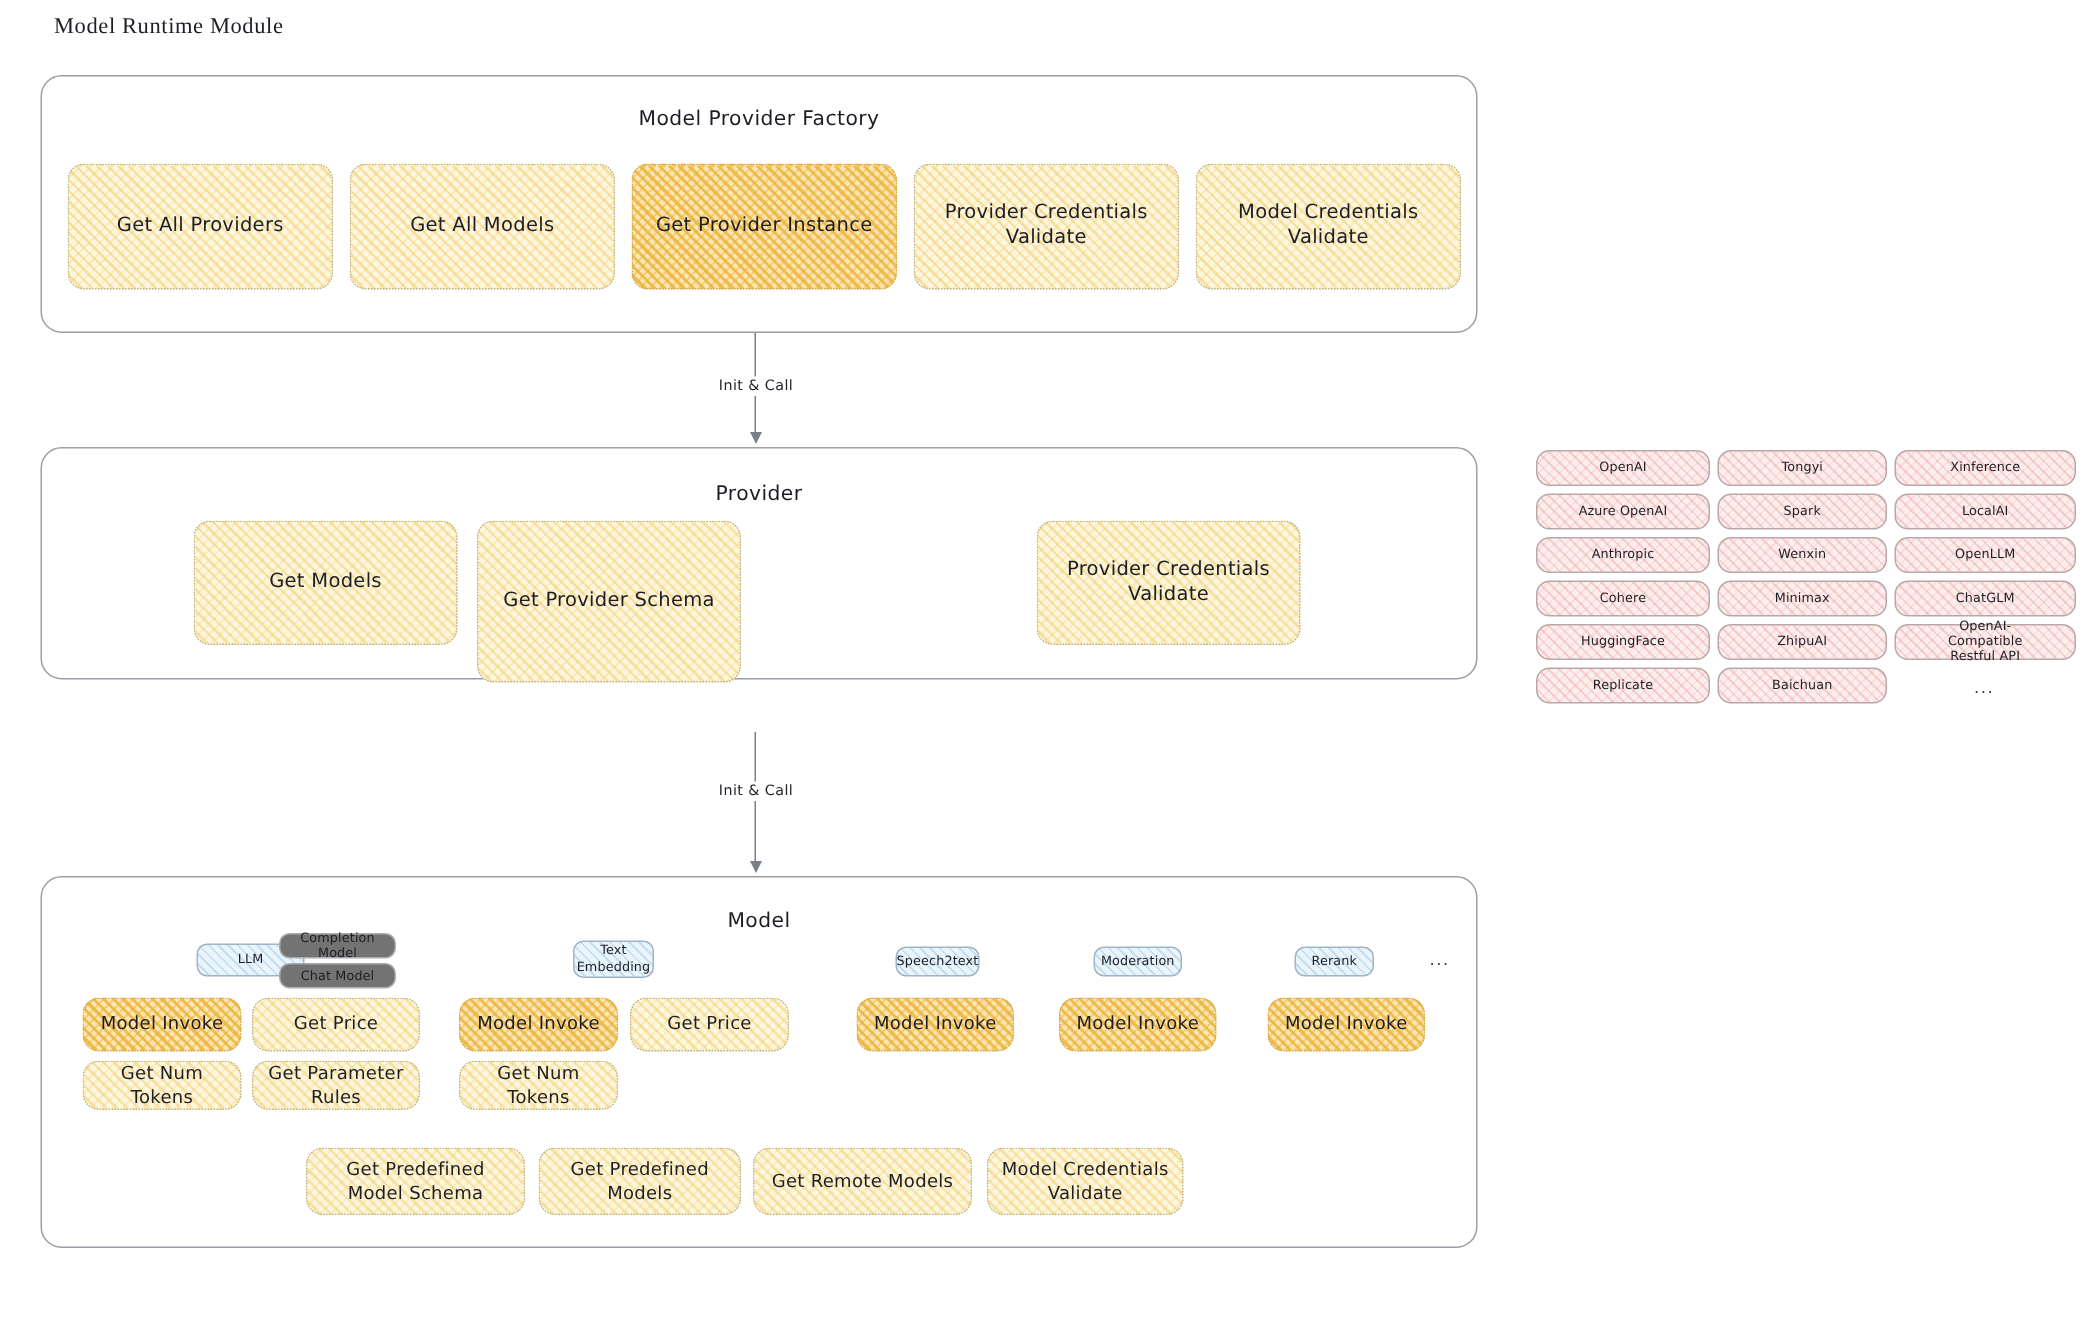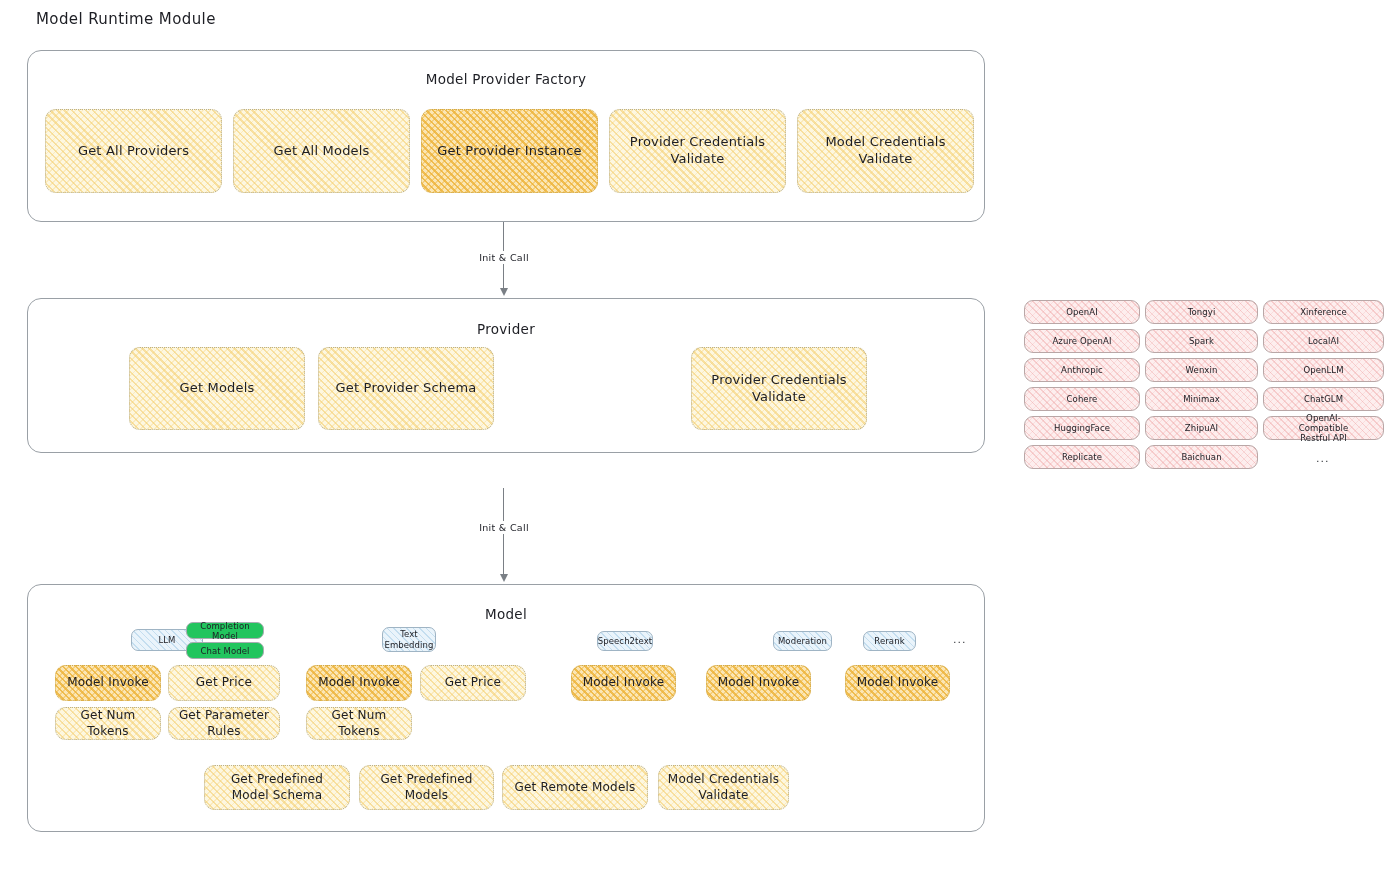--- a/index.html
+++ b/index.html
@@ -5,21 +5,21 @@
   html,body{margin:0;padding:0;background:#ffffff;}
   body{
     width:1393px;height:880px;position:relative;overflow:hidden;
     font-family:"DejaVu Sans", sans-serif;
     color:#22232a;
   }
 
   
   #page-title{
     position:absolute;left:36px;top:10px;
-    font-size:15px;letter-spacing:.4px;color:#1d1e24;
+    font-size:15px;letter-spacing:.4px;color:#1d1e24;font-family:Liberation Serif, serif;
   }
 
   
   .card{
     position:absolute;
     background:#ffffff;
     border:1.3px solid #9aa0a6;
     border-radius:14px;
     box-sizing:border-box;
   }
@@ -69,21 +69,21 @@
     border-radius:7px;border:1.2px solid #9fb4c4;
     background-color:#eaf4fb;
     background-image:repeating-linear-gradient(45deg, rgba(150,195,225,.45) 0 1.2px, rgba(255,255,255,0) 1.2px 4.6px);
     font-size:8.5px;color:#1d1e24;line-height:1.2;letter-spacing:.1px;
   }
   
   .pill{
     position:absolute;box-sizing:border-box;
     display:flex;align-items:center;justify-content:center;text-align:center;
     border-radius:7px;border:1.2px solid #a8acb1;
-    background:#22c55e;
+    background:#737373;
     font-size:8.5px;color:#1d1e24;letter-spacing:.1px;
   }
 
   
   .chip{
     position:absolute;box-sizing:border-box;
     display:flex;align-items:center;justify-content:center;text-align:center;
     border-radius:9px;border:1.2px solid #b9a7a7;
     background-color:#fdeeee;
     background-image:
@@ -126,21 +126,21 @@
 <div class="conn" style="left:503px;top:222px;width:2px;height:76px;">
   <div class="ln" style="height:68px;"></div>
   <div class="lbl" style="left:1px;top:29px;">Init &amp; Call</div>
   <div class="head" style="top:66px;"></div>
 </div>
 
 <div class="card stack" style="left:27px;top:298px;width:958px;height:155px;">
   <div class="card-title" style="top:22px;">Provider</div>
 
   <div class="node" style="left:101px;top:48px;width:176px;height:83px;">Get Models</div>
-  <div class="node" style="left:290px;top:48px;width:176px;height:83px;">Get Provider Schema</div>
+  <div class="node" style="left:290px;top:48px;width:176px;height:108px;">Get Provider Schema</div>
   <div class="node" style="left:663px;top:48px;width:176px;height:83px;">Provider Credentials Validate</div>
 </div>
 
 <div style="position:absolute;left:1024px;top:300px;width:360px;height:175px;">
   <div class="chip" style="left:0px;top:0px;width:116px;height:24px;">OpenAI</div>
   <div class="chip" style="left:0px;top:29px;width:116px;height:24px;">Azure OpenAI</div>
   <div class="chip" style="left:0px;top:58px;width:116px;height:24px;">Anthropic</div>
   <div class="chip" style="left:0px;top:87px;width:116px;height:24px;">Cohere</div>
   <div class="chip" style="left:0px;top:116px;width:116px;height:24px;">HuggingFace</div>
   <div class="chip" style="left:0px;top:145px;width:116px;height:24px;">Replicate</div>
@@ -179,21 +179,21 @@
   <div class="node small" style="left:140px;top:122px;width:112px;height:33px;">Get Parameter Rules</div>
 
   <div class="badge" style="left:354px;top:42px;width:54px;height:25px;">Text Embedding</div>
   <div class="node hl small" style="left:278px;top:80px;width:106px;height:36px;">Model Invoke</div>
   <div class="node small" style="left:392px;top:80px;width:106px;height:36px;">Get Price</div>
   <div class="node small" style="left:278px;top:122px;width:106px;height:33px;">Get Num Tokens</div>
 
   <div class="badge" style="left:569px;top:46px;width:56px;height:20px;">Speech2text</div>
   <div class="node hl small" style="left:543px;top:80px;width:105px;height:36px;">Model Invoke</div>
 
-  <div class="badge" style="left:701px;top:46px;width:59px;height:20px;margin-left:44px;">Moderation</div>
+  <div class="badge" style="left:701px;top:46px;width:59px;height:20px;">Moderation</div>
   <div class="node hl small" style="left:678px;top:80px;width:105px;height:36px;">Model Invoke</div>
 
   <div class="badge" style="left:835px;top:46px;width:53px;height:20px;">Rerank</div>
   <div class="node hl small" style="left:817px;top:80px;width:105px;height:36px;">Model Invoke</div>
 
   <div class="ell" style="left:925px;top:48px;">...</div>
 
   <div class="node small" style="left:176px;top:180px;width:146px;height:45px;">Get Predefined Model Schema</div>
   <div class="node small" style="left:331px;top:180px;width:135px;height:45px;">Get Predefined Models</div>
   <div class="node small" style="left:474px;top:180px;width:146px;height:45px;">Get Remote Models</div>

